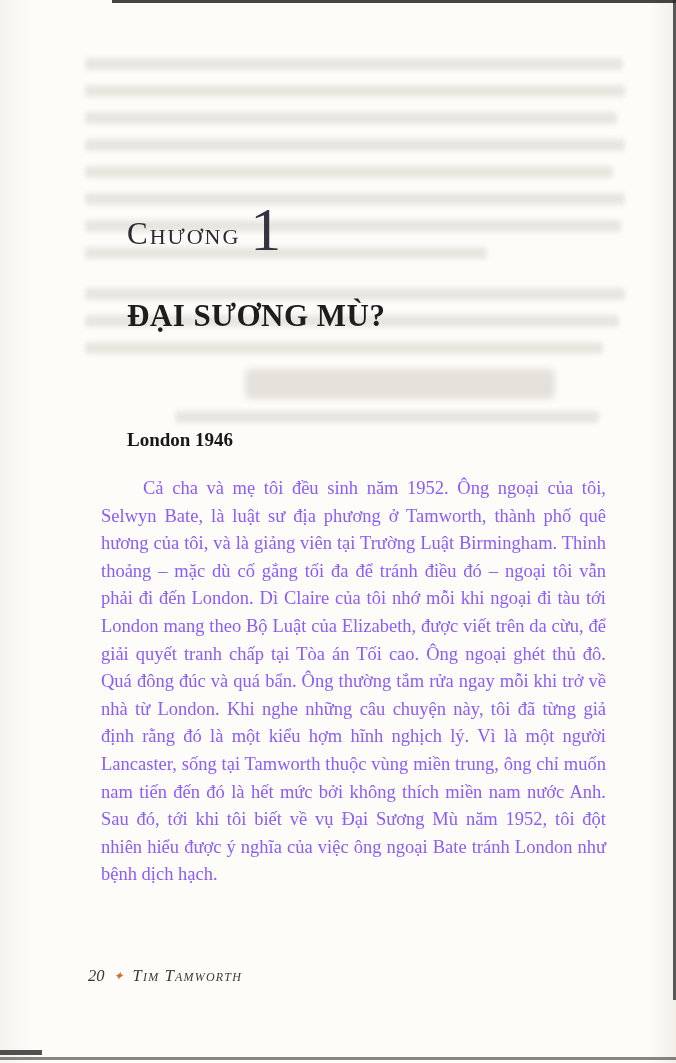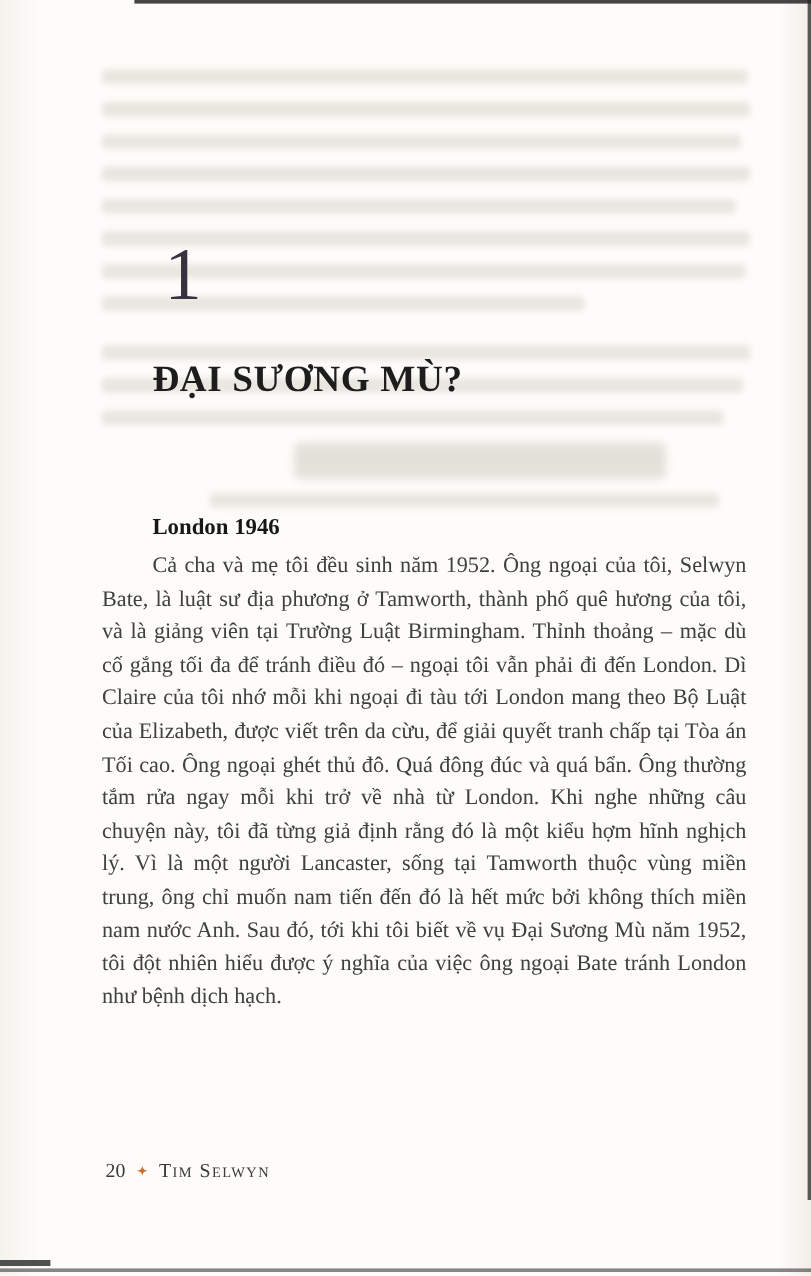--- a/index.html
+++ b/index.html
@@ -102,37 +102,38 @@
     font-weight: 700;
     color: #171717;
   }
   .bodytext {
     position: absolute;
     top: 459px;
     left: 0;
     width: 537px;
   }
   .bodytext p {
-    margin: 0;
+    margin: 16px;
     font-size: 18.5px;
     line-height: 27.6px;
     text-align: justify;
     text-indent: 42px;
-    color: #404040;
+    color: #8b5cf6;
   }
 
   
   .footer {
     position: absolute;
     top: 966px;
     left: 88px;
     z-index: 3;
     display: flex;
     align-items: flex-end;
     gap: 9px;
+    font-style: italic;
   }
   .page-number {
     font-size: 16.5px;
     color: #3a3a3a;
   }
   .star {
     font-size: 12px;
     color: #cf6f2e;
     position: relative;
     top: -2px;
@@ -166,30 +167,31 @@
   <div class="ghost-line" style="width:540px"></div>
   <div class="ghost-line" style="width:534px"></div>
   <div class="ghost-line" style="width:518px"></div>
   <div class="ghost-blob"></div>
   <div class="ghost-line" style="width:424px;margin-left:90px"></div>
 </div>
 
 <div class="content">
 
   <div class="chapter">
+    <span class="chapter-label">Chương</span>
     <span class="chapter-number">1</span>
   </div>
 
   <h1 class="title">ĐẠI SƯƠNG MÙ?</h1>
 
   <h2 class="section-heading">London 1946</h2>
 
   <div class="bodytext">
     <p>Cả cha và mẹ tôi đều sinh năm 1952. Ông ngoại của tôi, Selwyn Bate, là luật sư địa phương ở Tamworth, thành phố quê hương của tôi, và là giảng viên tại Trường Luật Birmingham. Thỉnh thoảng – mặc dù cố gắng tối đa để tránh điều đó – ngoại tôi vẫn phải đi đến London. Dì Claire của tôi nhớ mỗi khi ngoại đi tàu tới London mang theo Bộ Luật của Elizabeth, được viết trên da cừu, để giải quyết tranh chấp tại Tòa án Tối cao. Ông ngoại ghét thủ đô. Quá đông đúc và quá bẩn. Ông thường tắm rửa ngay mỗi khi trở về nhà từ London. Khi nghe những câu chuyện này, tôi đã từng giả định rằng đó là một kiểu hợm hĩnh nghịch lý. Vì là một người Lancaster, sống tại Tamworth thuộc vùng miền trung, ông chỉ muốn nam tiến đến đó là hết mức bởi không thích miền nam nước Anh. Sau đó, tới khi tôi biết về vụ Đại Sương Mù năm 1952, tôi đột nhiên hiểu được ý nghĩa của việc ông ngoại Bate tránh London như bệnh dịch hạch.</p>
   </div>
 
 </div>
 
 <div class="footer">
   <span class="page-number">20</span>
   <span class="star">✦</span>
-  <span class="author">Tim Selwyn</span>
+  <span class="author">Tim Tamworth</span>
 </div>
 
 </body></html>

